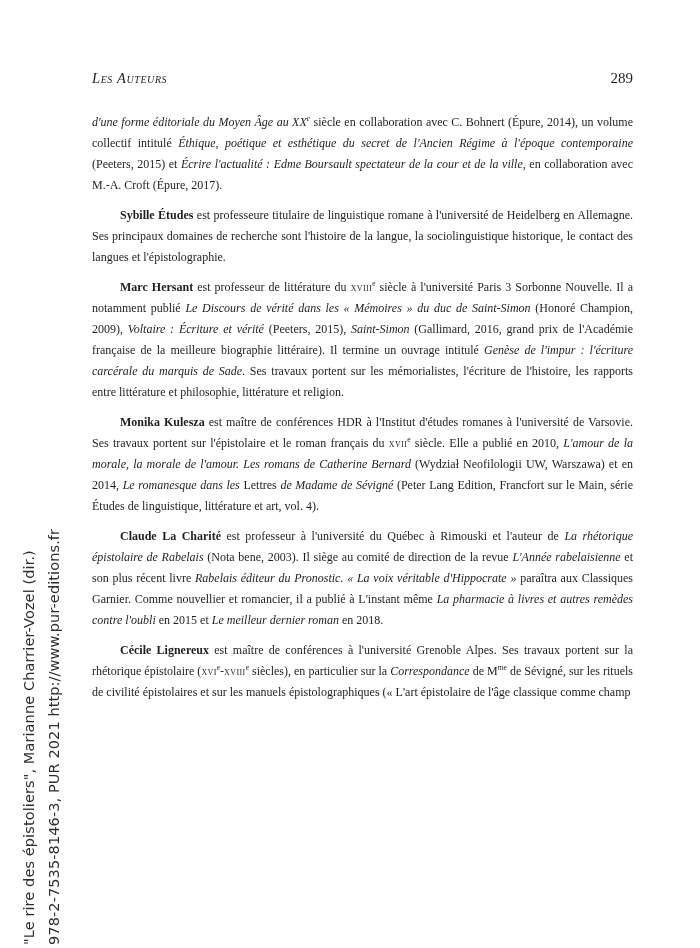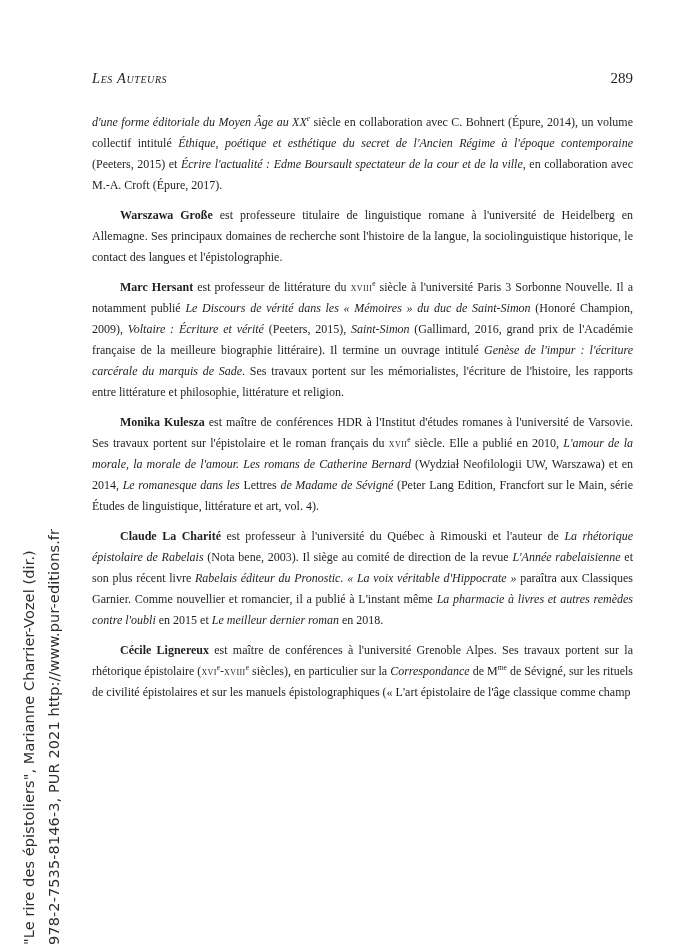--- a/index.html
+++ b/index.html
@@ -77,21 +77,21 @@
   </div>
 
   <div class="content">
     <div class="running-header">
       <span class="running-title">Les Auteurs</span>
       <span class="page-number">289</span>
     </div>
 
     <div class="body-text" id="paragraphs">
         <p class="para"><span class="seg-italic">d'une forme éditoriale du Moyen Âge au XX</span><span class="seg-italic-sup">e</span><span class="seg-roman"> siècle en collaboration avec C. Bohnert (Épure, 2014), un volume collectif intitulé </span><span class="seg-italic">Éthique, poétique et esthétique du secret de l'Ancien Régime à l'époque contemporaine</span><span class="seg-roman"> (Peeters, 2015) et </span><span class="seg-italic">Écrire l'actualité : Edme Boursault spectateur de la cour et de la ville</span><span class="seg-roman">, en collaboration avec M.-A. Croft (Épure, 2017).</span></p>
-        <p class="para indent"><span class="seg-bold">Warszawa Große</span><span class="seg-roman"> est professeure titulaire de linguistique romane à l'université de Heidelberg en Allemagne. Ses principaux domaines de recherche sont l'histoire de la langue, la sociolinguistique historique, le contact des langues et l'épistolographie.</span></p>
+        <p class="para indent"><span class="seg-bold">Sybille Études</span><span class="seg-roman"> est professeure titulaire de linguistique romane à l'université de Heidelberg en Allemagne. Ses principaux domaines de recherche sont l'histoire de la langue, la sociolinguistique historique, le contact des langues et l'épistolographie.</span></p>
         <p class="para indent"><span class="seg-bold">Marc Hersant</span><span class="seg-roman"> est professeur de littérature du </span><span class="seg-smallcaps">xviii</span><span class="seg-sup">e</span><span class="seg-roman"> siècle à l'université Paris 3 Sorbonne Nouvelle. Il a notamment publié </span><span class="seg-italic">Le Discours de vérité dans les « Mémoires » du duc de Saint-Simon</span><span class="seg-roman"> (Honoré Champion, 2009), </span><span class="seg-italic">Voltaire : Écriture et vérité</span><span class="seg-roman"> (Peeters, 2015), </span><span class="seg-italic">Saint-Simon</span><span class="seg-roman"> (Gallimard, 2016, grand prix de l'Académie française de la meilleure biographie littéraire). Il termine un ouvrage intitulé </span><span class="seg-italic">Genèse de l'impur : l'écriture carcérale du marquis de Sade</span><span class="seg-roman">. Ses travaux portent sur les mémorialistes, l'écriture de l'histoire, les rapports entre littérature et philosophie, littérature et religion.</span></p>
         <p class="para indent"><span class="seg-bold">Monika Kulesza</span><span class="seg-roman"> est maître de conférences HDR à l'Institut d'études romanes à l'université de Varsovie. Ses travaux portent sur l'épistolaire et le roman français du </span><span class="seg-smallcaps">xvii</span><span class="seg-sup">e</span><span class="seg-roman"> siècle. Elle a publié en 2010, </span><span class="seg-italic">L'amour de la morale, la morale de l'amour. Les romans de Catherine Bernard</span><span class="seg-roman"> (Wydział Neofilologii UW, Warszawa) et en 2014, </span><span class="seg-italic">Le romanesque dans les </span><span class="seg-roman">Lettres</span><span class="seg-italic"> de Madame de Sévigné</span><span class="seg-roman"> (Peter Lang Edition, Francfort sur le Main, série Études de linguistique, littérature et art, vol. 4).</span></p>
         <p class="para indent"><span class="seg-bold">Claude La Charité</span><span class="seg-roman"> est professeur à l'université du Québec à Rimouski et l'auteur de </span><span class="seg-italic">La rhétorique épistolaire de Rabelais</span><span class="seg-roman"> (Nota bene, 2003). Il siège au comité de direction de la revue </span><span class="seg-italic">L'Année rabelaisienne</span><span class="seg-roman"> et son plus récent livre </span><span class="seg-italic">Rabelais éditeur du Pronostic. « La voix véritable d'Hippocrate »</span><span class="seg-roman"> paraîtra aux Classiques Garnier. Comme nouvellier et romancier, il a publié à L'instant même </span><span class="seg-italic">La pharmacie à livres et autres remèdes contre l'oubli</span><span class="seg-roman"> en 2015 et </span><span class="seg-italic">Le meilleur dernier roman</span><span class="seg-roman"> en 2018.</span></p>
         <p class="para indent"><span class="seg-bold">Cécile Lignereux</span><span class="seg-roman"> est maître de conférences à l'université Grenoble Alpes. Ses travaux portent sur la rhétorique épistolaire (</span><span class="seg-smallcaps">xvi</span><span class="seg-sup">e</span><span class="seg-roman">-</span><span class="seg-smallcaps">xviii</span><span class="seg-sup">e</span><span class="seg-roman"> siècles), en particulier sur la </span><span class="seg-italic">Correspondance</span><span class="seg-roman"> de M</span><span class="seg-sup">me</span><span class="seg-roman"> de Sévigné, sur les rituels de civilité épistolaires et sur les manuels épistolographiques (« L'art épistolaire de l'âge classique comme champ</span></p>
       </div>
   </div>
 
 </div>
 
 </body></html>

